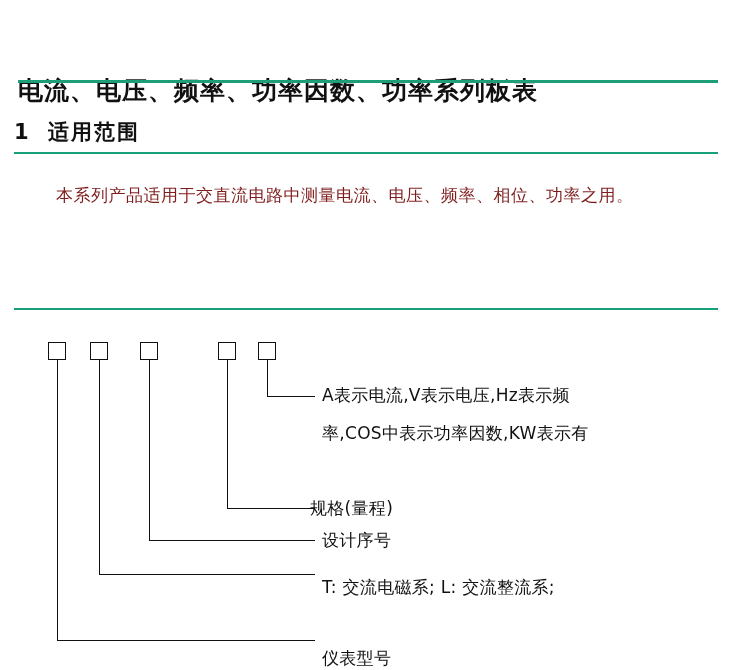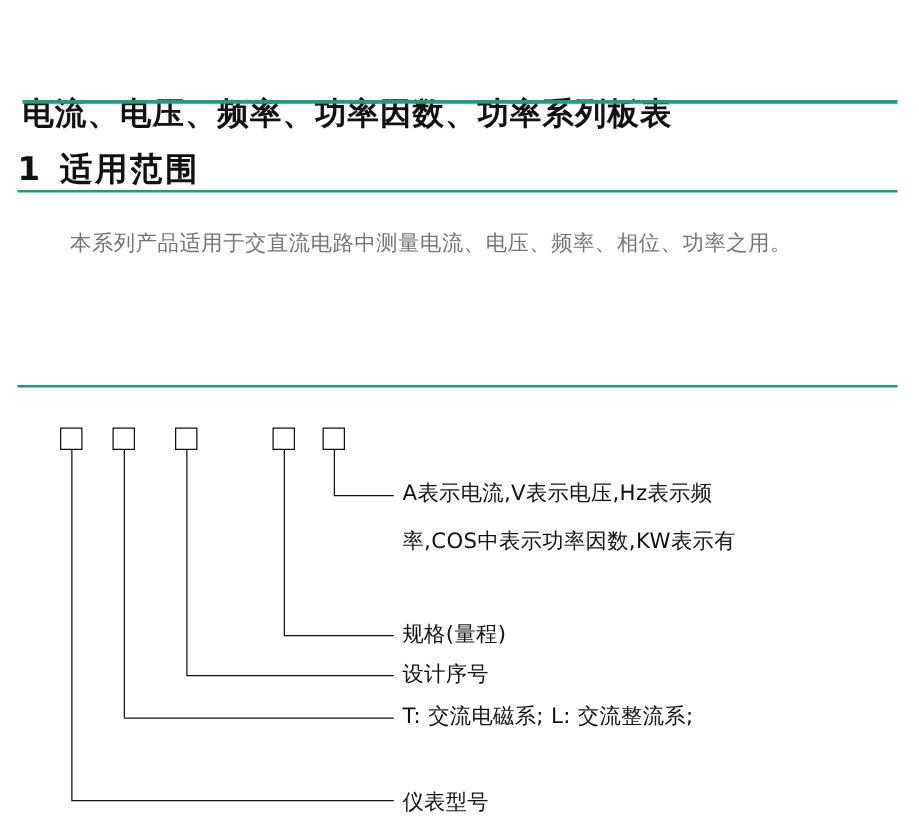--- a/index.html
+++ b/index.html
@@ -42,21 +42,21 @@
     width: 700px;
     height: 3px;
     background: #1c9e78;
   }
 
   
   .section {
     position: absolute;
     left: 14px;
     white-space: nowrap;
-    font-size: 26px;
+    font-size: 21px;
     font-weight: bold;
     color: #111;
   }
   .section .num {
     display: inline-block;
     min-width: 18px;
     font-weight: bold;
   }
   .section .sec-text {
     display: inline-block;
@@ -71,21 +71,21 @@
     background: #18a07a;
   }
 
   
   .para {
     position: absolute;
     left: 18px;
     width: 700px;
     font-size: 17px;
     line-height: 34px;
-    color: #737373;
+    color: #7f1d1d;
     letter-spacing: 0.5px;
   }
   .para .indent {
     display: inline-block;
     width: 38px;
   }
 
   
   .diagram {
     position: absolute;
@@ -159,23 +159,23 @@
 
     <div class="vline" style="left: 99px; top: 30px; height: 214px;"></div>
     <div class="hline" style="left: 99px; top: 244px; width: 216px;"></div>
 
     <div class="vline" style="left: 57px; top: 30px; height: 280px;"></div>
     <div class="hline" style="left: 57px; top: 310px; width: 258px;"></div>
 
     <div class="dtext" style="left: 322px; top: 92px;">率,COS中表示功率因数,KW表示有</div>
     <div class="dtext" style="left: 322px; top: 54px;">A表示电流,V表示电压,Hz表示频</div>
 
-    <div class="dtext" style="left: 322px; top: 167px;">规格(量程)</div>
+    <div class="dtext" style="left: 310px; top: 167px;">规格(量程)</div>
 
     <div class="dtext" style="left: 322px; top: 199px; text-align: center;">设计序号</div>
 
-    <div class="dtext" style="left: 322px; top: 232px; text-align: center;">T:  交流电磁系;  L:  交流整流系;</div>
+    <div class="dtext" style="left: 322px; top: 246px; text-align: center;">T:  交流电磁系;  L:  交流整流系;</div>
 
-    <div class="dtext" style="left: 322px; top: 301px; text-align: right;">仪表型号</div>
+    <div class="dtext" style="left: 322px; top: 317px; text-align: right;">仪表型号</div>
 
   </div>
 
 </div>
 
 </body></html>

